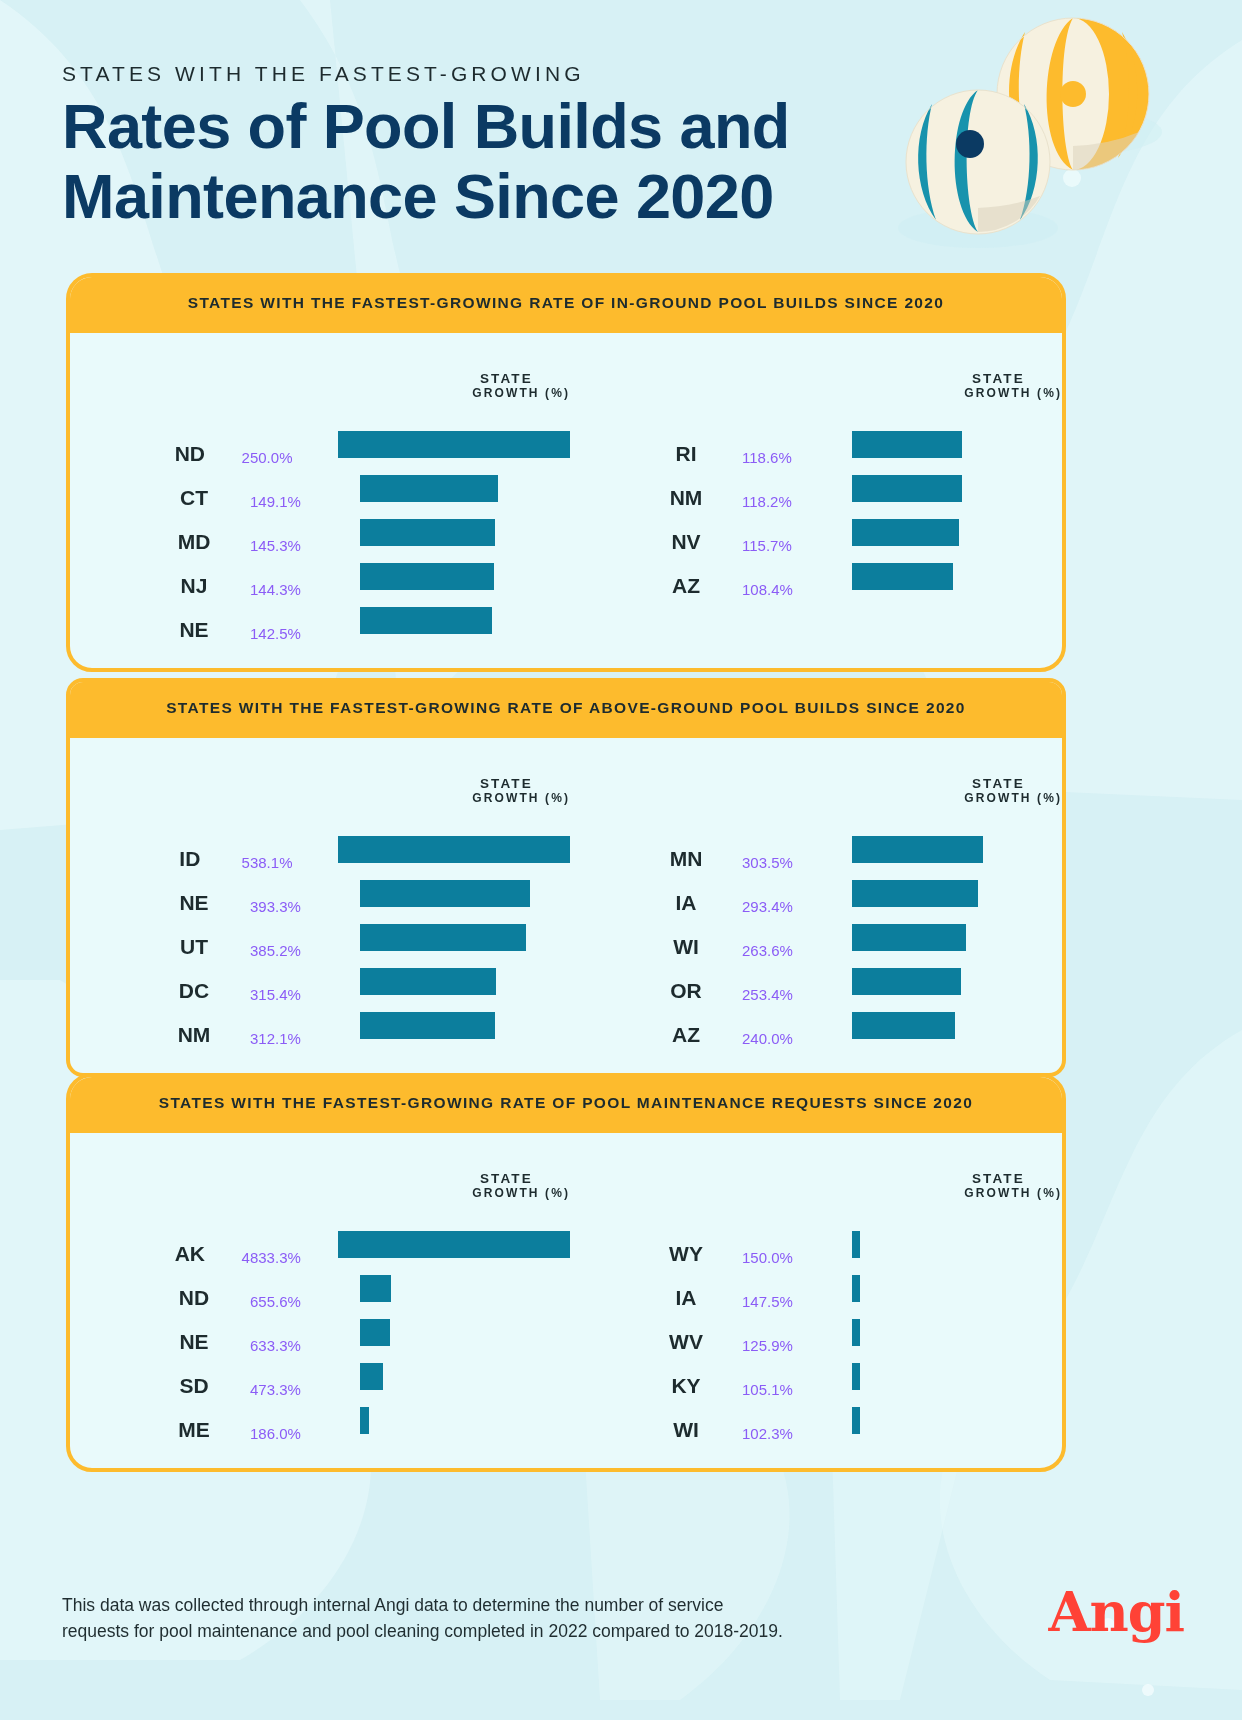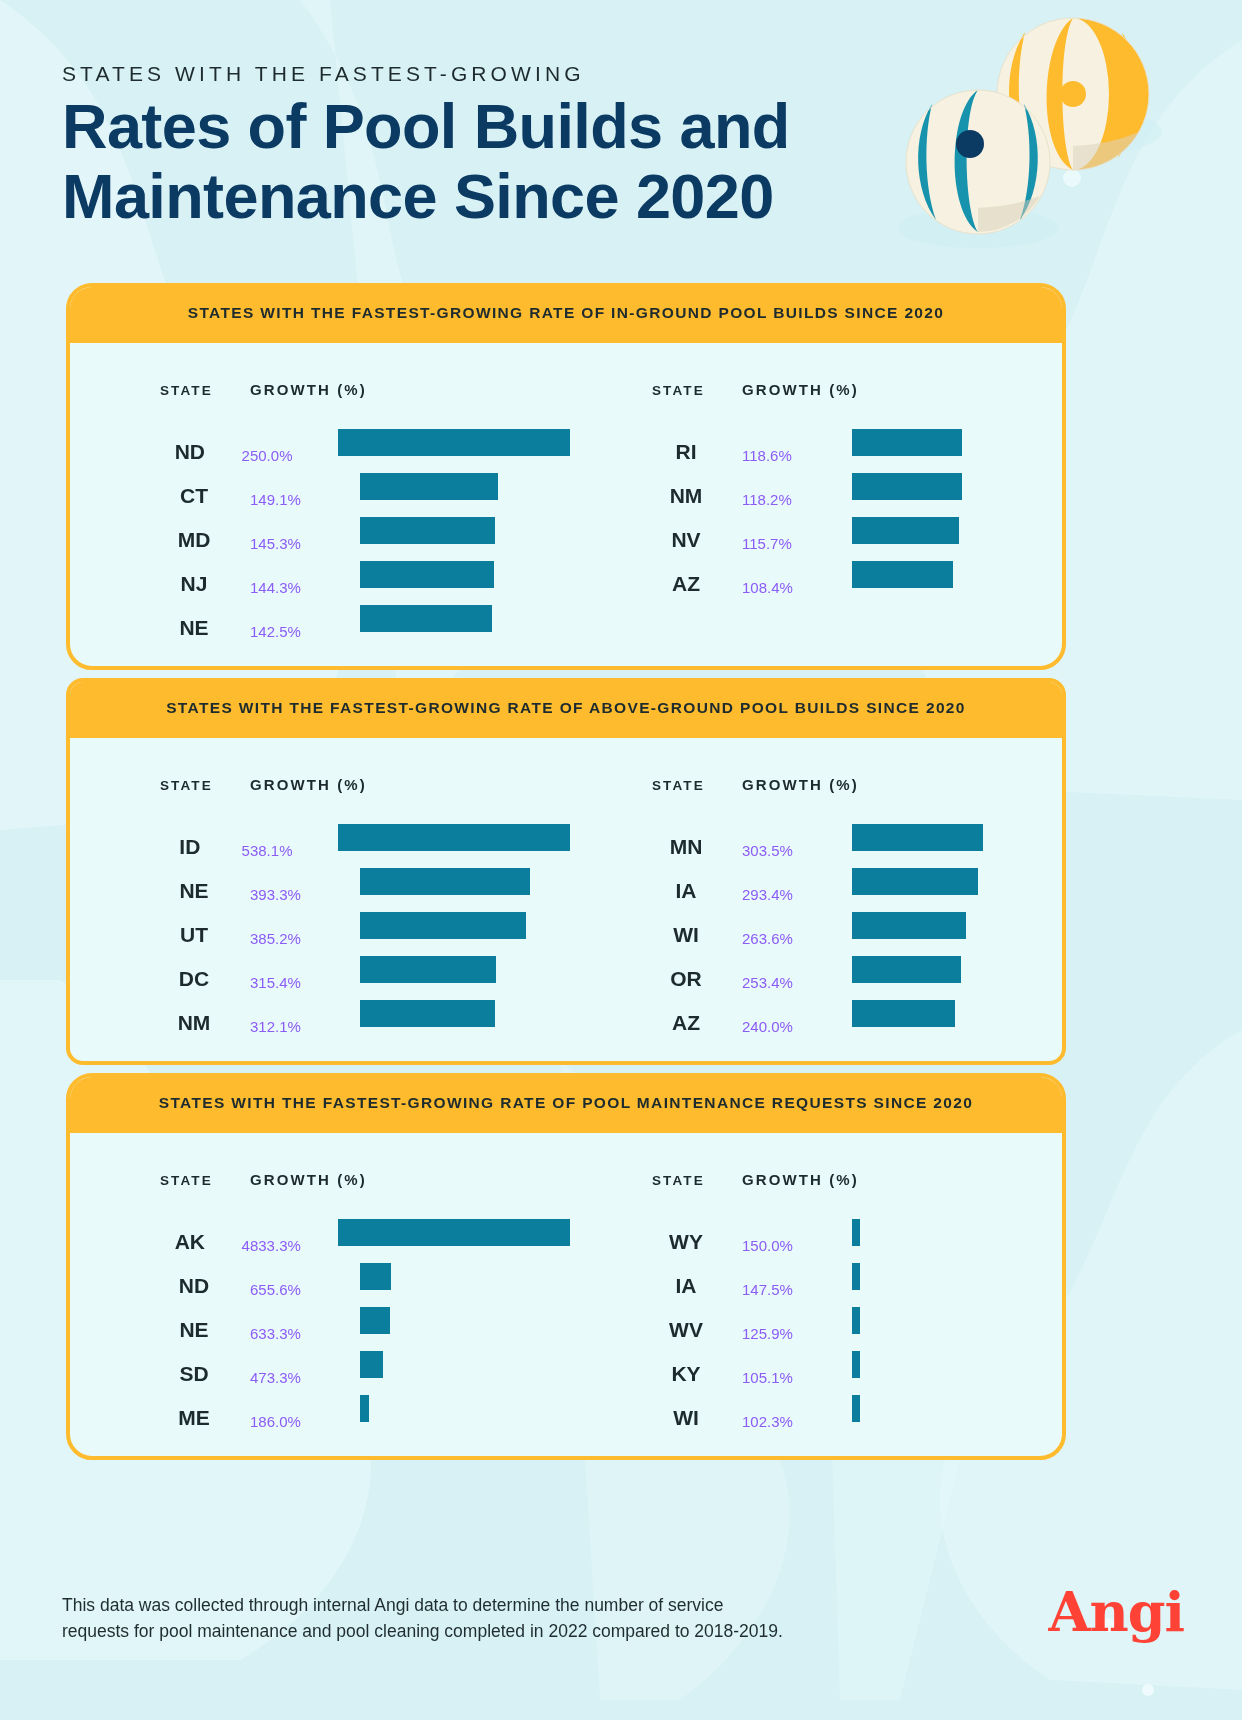--- a/index.html
+++ b/index.html
@@ -47,26 +47,26 @@
     color:#1d2b2e;text-align:center;white-space:nowrap;
   }
   .card-body{
     display:flex;
     padding:38px 0 26px 0;
   }
   .col{width:500px;box-sizing:border-box;position:relative;}
   .col.left{padding-left:90px;}
   .col.right{padding-left:82px;}
 
-  .colhead{display:flex;align-items:flex-end;margin-bottom:22px;}
+  .colhead{display:flex;align-items:flex-end;margin-bottom:22px;flex-direction:column;}
   .colhead .h-state{
     width:90px;font-size:13.5px;font-weight:bold;letter-spacing:2.1px;color:#1d2b2e;
   }
   .colhead .h-growth{
-    font-size:15px;font-weight:bold;letter-spacing:2.1px;color:#1d2b2e;
+    font-size:12px;font-weight:bold;letter-spacing:2.1px;color:#1d2b2e;
   }
 
   .row{display:flex;align-items:flex-end;height:44px;}
   .cell-state{
     width:90px;font-size:21px;font-weight:bold;color:#1d2b2e;
     text-align:center;padding-right:22px;box-sizing:border-box;
   }
   .cell-val{
     width:110px;font-size:15px;color:#8b5cf6;font-weight:normal;
   }
@@ -132,21 +132,21 @@
       <circle cx="88" cy="152" r="72" fill="#f6f1e0"></circle>
       <path d="M88 80 C 58 100 56 200 88 222 C 74 200 72 102 88 80 z" fill="#1893ad"></path>
       <path d="M42 94 C 22 126 24 180 46 210 C 34 176 34 126 42 94 z" fill="#1893ad"></path>
       <path d="M134 94 C 154 126 152 180 130 210 C 142 176 142 126 134 94 z" fill="#1893ad"></path>
       <path d="M88 222 a72 72 0 0 0 62 -36 a116 58 0 0 1 -62 12 z" fill="#d8d0ba" opacity="0.5"></path>
       <circle cx="88" cy="152" r="72" fill="none" stroke="#e9e2cd" stroke-width="1"></circle>
       <circle cx="80" cy="134" r="14" fill="#0b3a63"></circle>
     </g>
   </svg>
 
-  <div class="card" id="card0" style="top:283px;">
+  <div class="card" id="card0" style="top:273px;">
     <div class="card-head">
       <div class="card-head-text">STATES WITH THE FASTEST-GROWING RATE OF IN-GROUND POOL BUILDS SINCE 2020</div>
     </div>
     <div class="card-body">
       <div class="col left">
         <div class="colhead">
           <div class="h-state">STATE</div>
           <div class="h-growth">GROWTH (%)</div>
         </div>
         <div class="rows">

